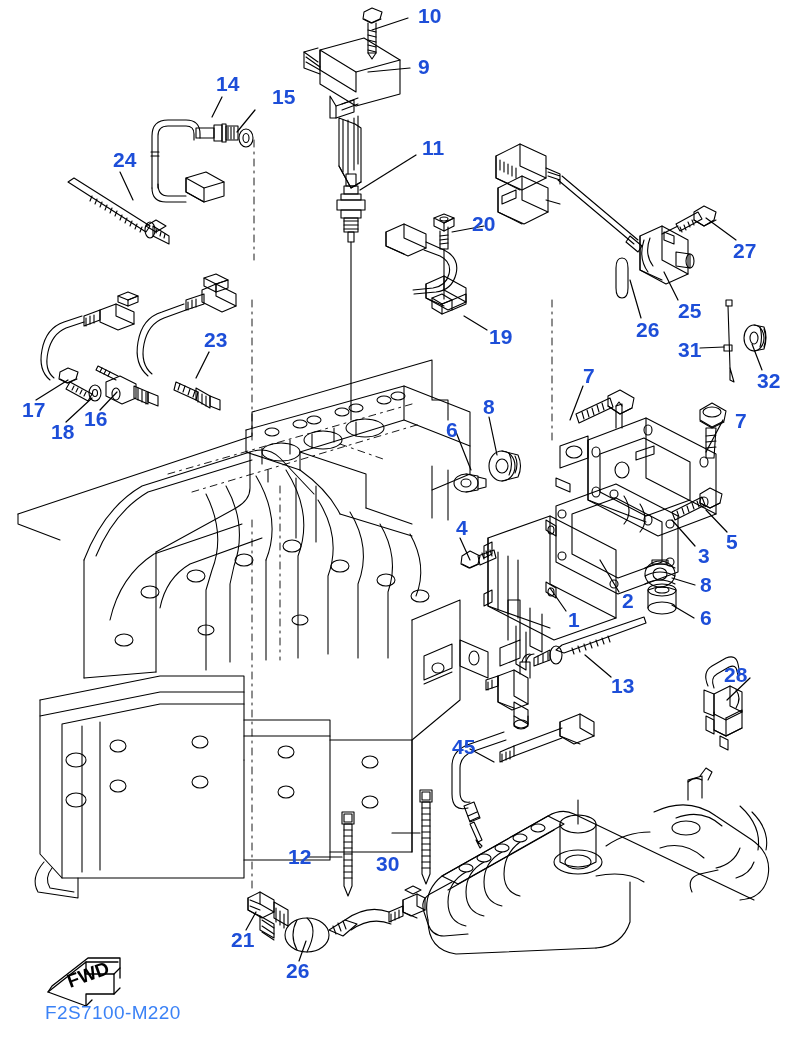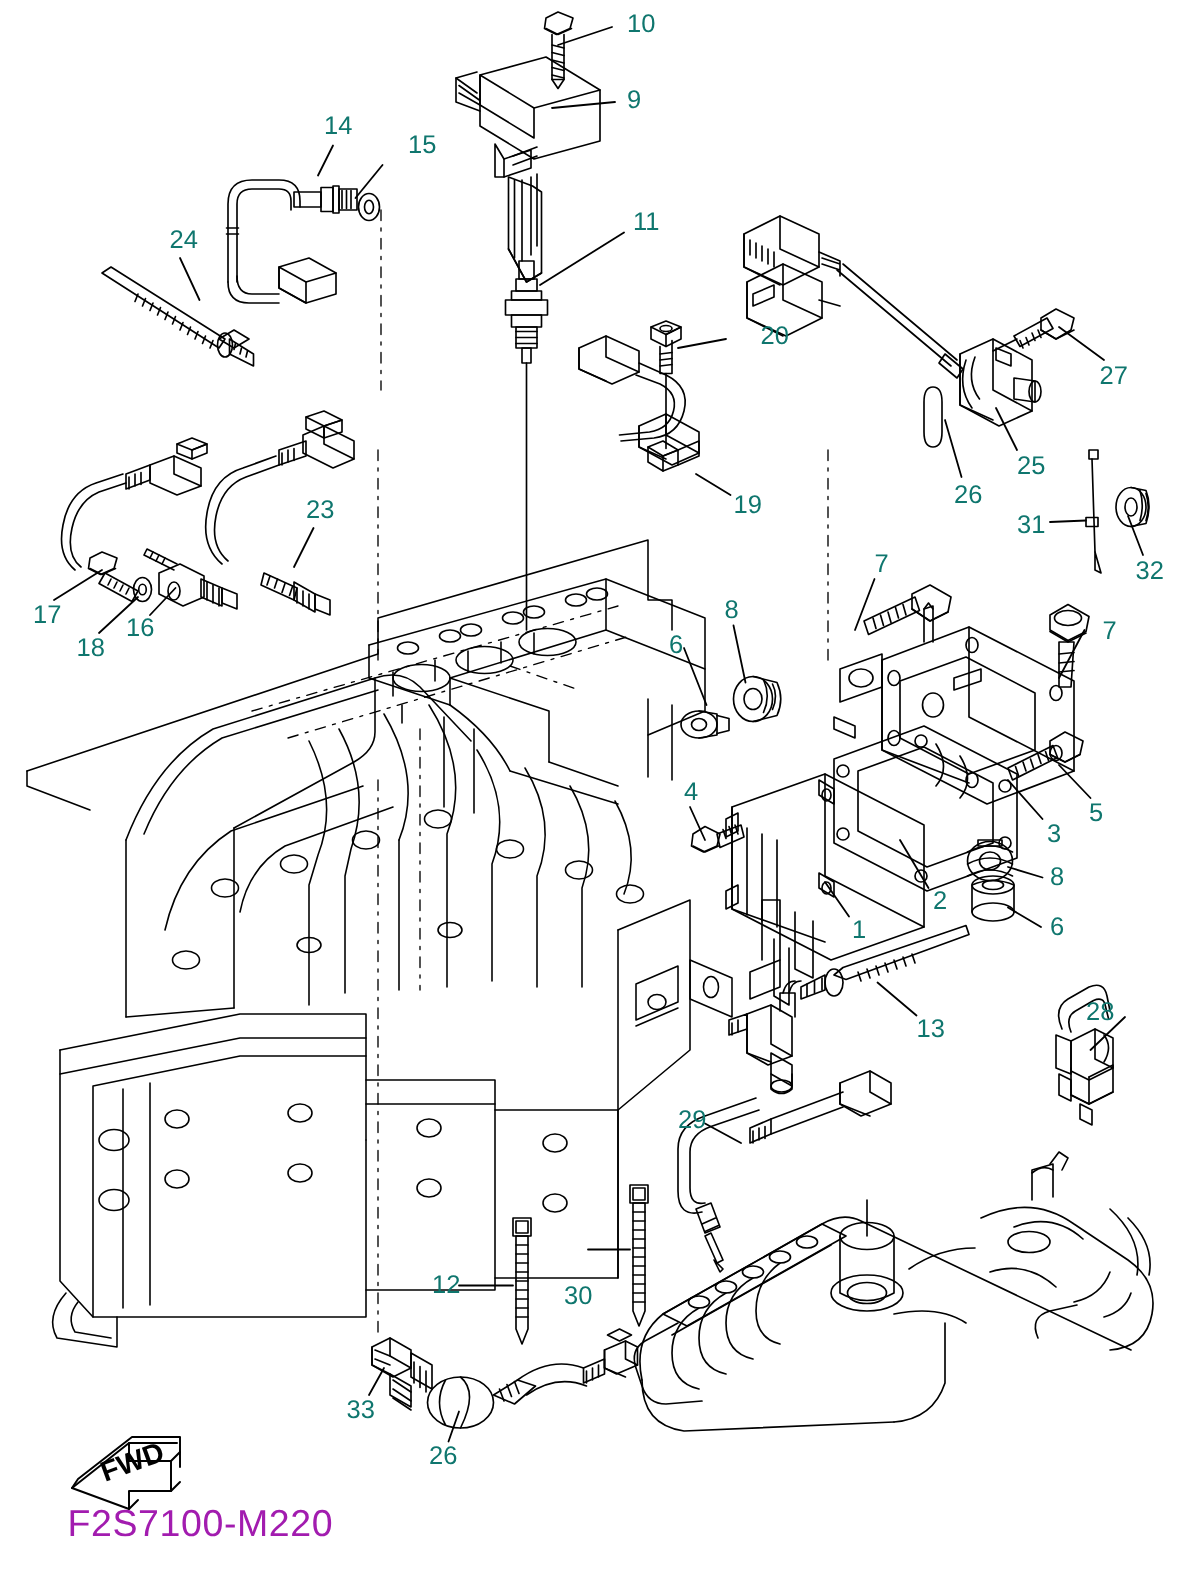--- a/index.html
+++ b/index.html
@@ -13,34 +13,34 @@
   }
   #sheet{
     position:relative;
     width:792px;height:1046px;
     background:#fff;
   }
   #art{position:absolute;left:0;top:0;width:792px;height:1046px;}
   .lbl{
     position:absolute;
     font-family:"Liberation Sans", sans-serif;
-    font-size:17px;
+    font-size:21px;
     line-height:21px;
-    font-weight:400;
+    font-weight:700;
     letter-spacing:0px;
-    color:#0f766e;
+    color:#1d4ed8;
     white-space:nowrap;
     user-select:none;
   }
   #partnumber{
     position:absolute;
     left:45px;top:1002px;
-    font-size:25px;
+    font-size:19px;
     letter-spacing:0.4px;
-    color:#a21caf;
+    color:#3b82f6;
     white-space:nowrap;
   }
   .fwdtext{
     font-family:"Liberation Sans", sans-serif;
     font-weight:700;
     font-size:19px;
     fill:#000;
   }
 </style>
 </head>
@@ -642,29 +642,29 @@
   <div class="lbl" style="left:418px;top:5px;">10</div>
   <div class="lbl" style="left:422px;top:137px;">11</div>
   <div class="lbl" style="left:288px;top:846px;">12</div>
   <div class="lbl" style="left:611px;top:675px;">13</div>
   <div class="lbl" style="left:216px;top:73px;">14</div>
   <div class="lbl" style="left:252px;top:86px;margin-left:20px;">15</div>
   <div class="lbl" style="left:84px;top:408px;">16</div>
   <div class="lbl" style="left:22px;top:399px;">17</div>
   <div class="lbl" style="left:51px;top:421px;">18</div>
   <div class="lbl" style="left:489px;top:326px;">19</div>
-  <div class="lbl" style="left:507px;top:213px;">20</div>
-  <div class="lbl" style="left:231px;top:929px;">33</div>
+  <div class="lbl" style="left:472px;top:213px;">20</div>
+  <div class="lbl" style="left:231px;top:929px;">21</div>
   <div class="lbl" style="left:286px;top:960px;">26</div>
   <div class="lbl" style="left:204px;top:329px;">23</div>
   <div class="lbl" style="left:113px;top:149px;">24</div>
   <div class="lbl" style="left:678px;top:300px;">25</div>
   <div class="lbl" style="left:636px;top:319px;">26</div>
   <div class="lbl" style="left:733px;top:240px;">27</div>
   <div class="lbl" style="left:724px;top:664px;">28</div>
-  <div class="lbl" style="left:452px;top:736px;">29</div>
+  <div class="lbl" style="left:452px;top:736px;">45</div>
   <div class="lbl" style="left:376px;top:822px;margin-top:31px;">30</div>
   <div class="lbl" style="left:678px;top:339px;text-align:right;">31</div>
   <div class="lbl" style="left:757px;top:370px;">32</div>
 
   <div id="partnumber">F2S7100-M220</div>
 
 </div>
 
 </body></html>

